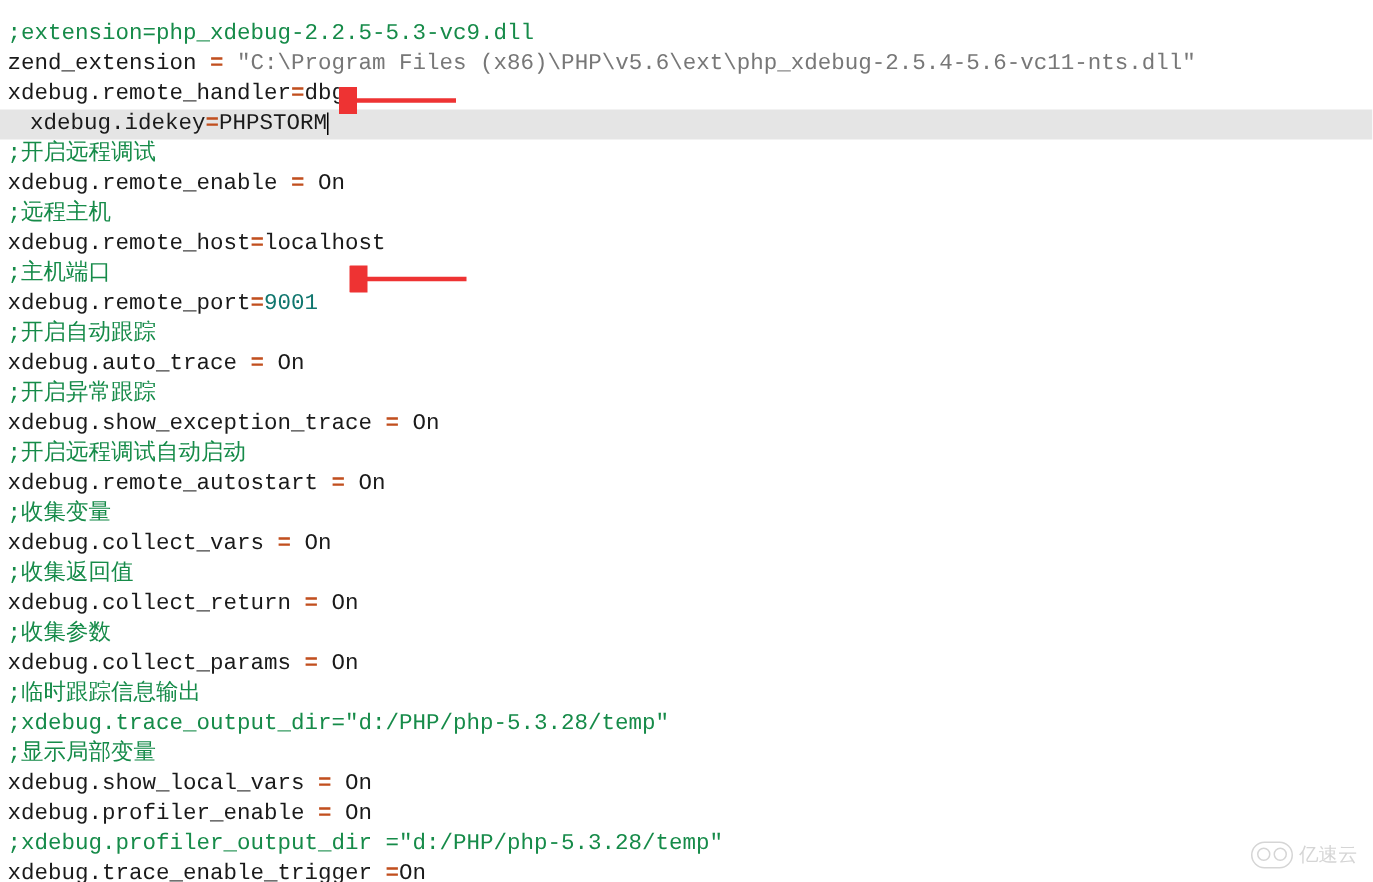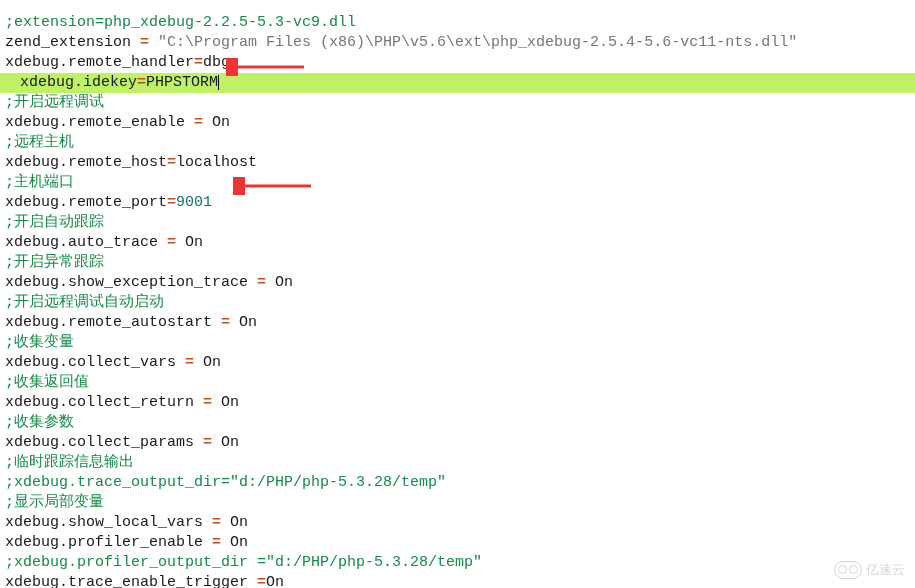--- a/index.html
+++ b/index.html
@@ -19,21 +19,21 @@
       white-space: pre;
       margin-top: 13px;
     }
     .line {
       display: block;
       position: relative;
       height: 20px;
       padding-left: 5px;
     }
     .highlight-line {
-      background: #bef264;
+      background: #e5e5e5;
       padding-left: 20px;
     }
     .comment { color: #168b49; }
     .key { color: #1a1a1a; }
     .eq { color: #c14f1e; font-weight: bold; }
     .val { color: #1a1a1a; }
     .str { color: #777; }
     .num { color: #0f766e; }
     .cursor-mark {
       display: inline-block;

